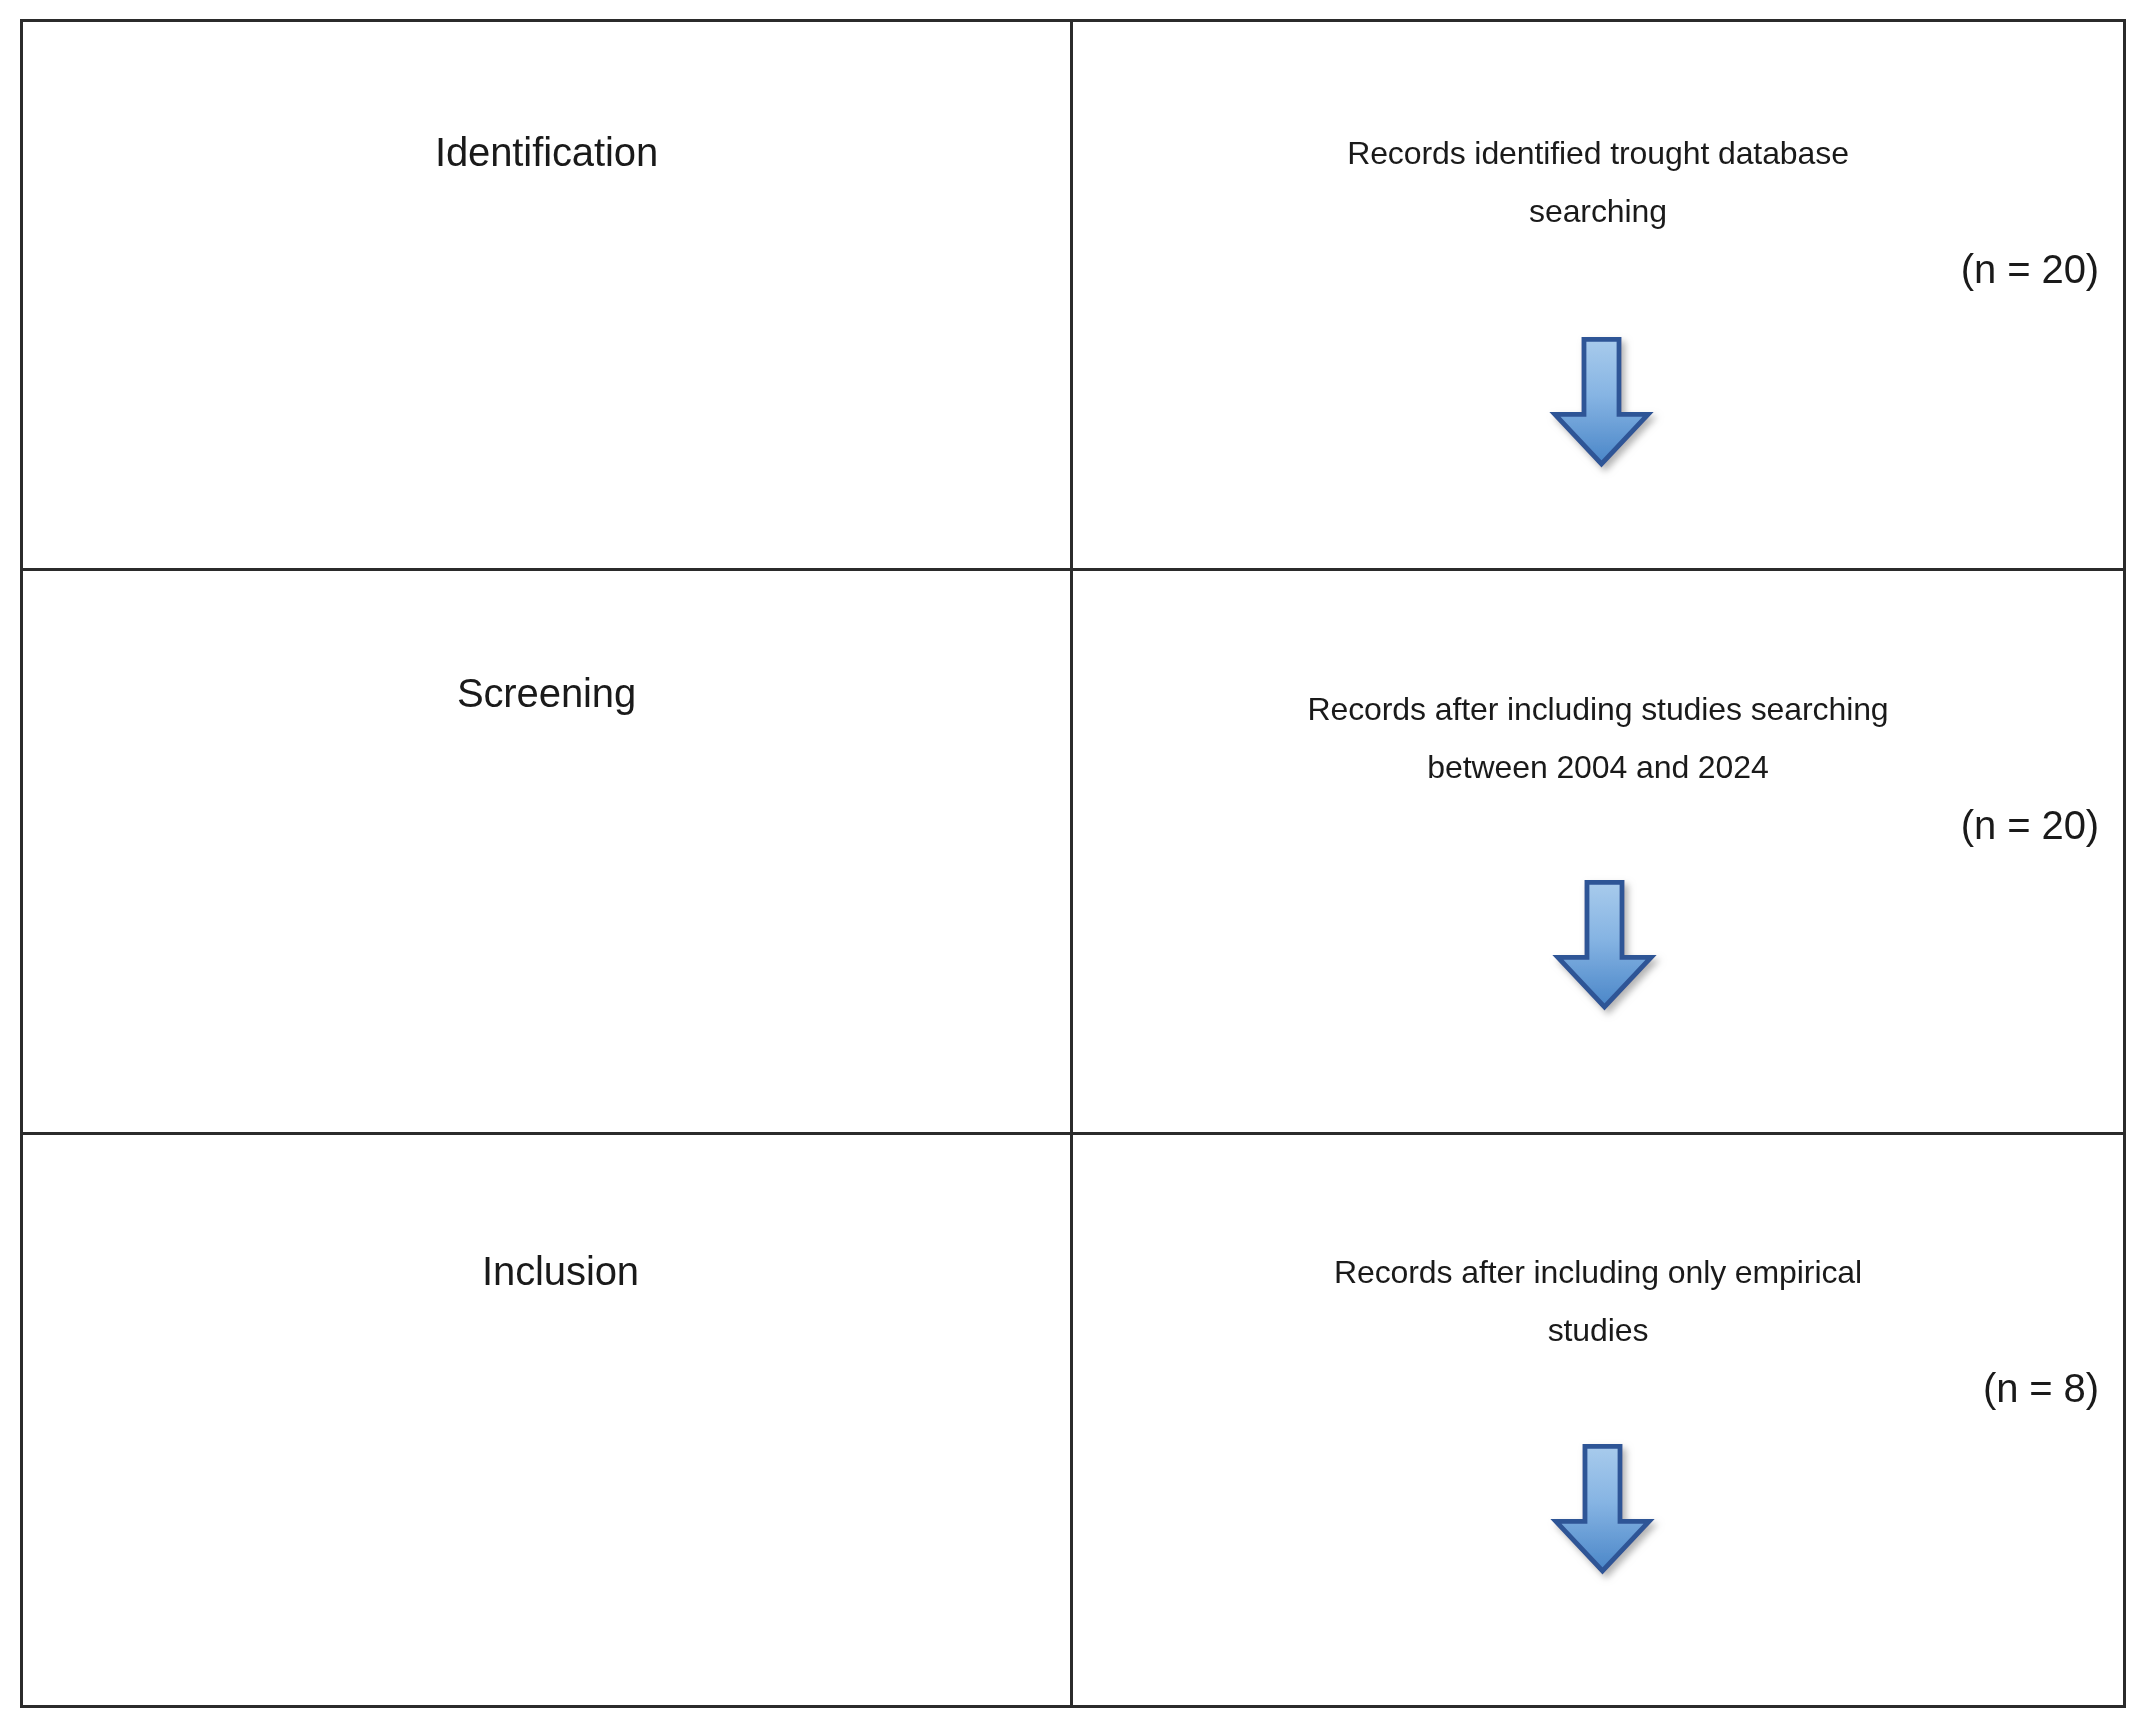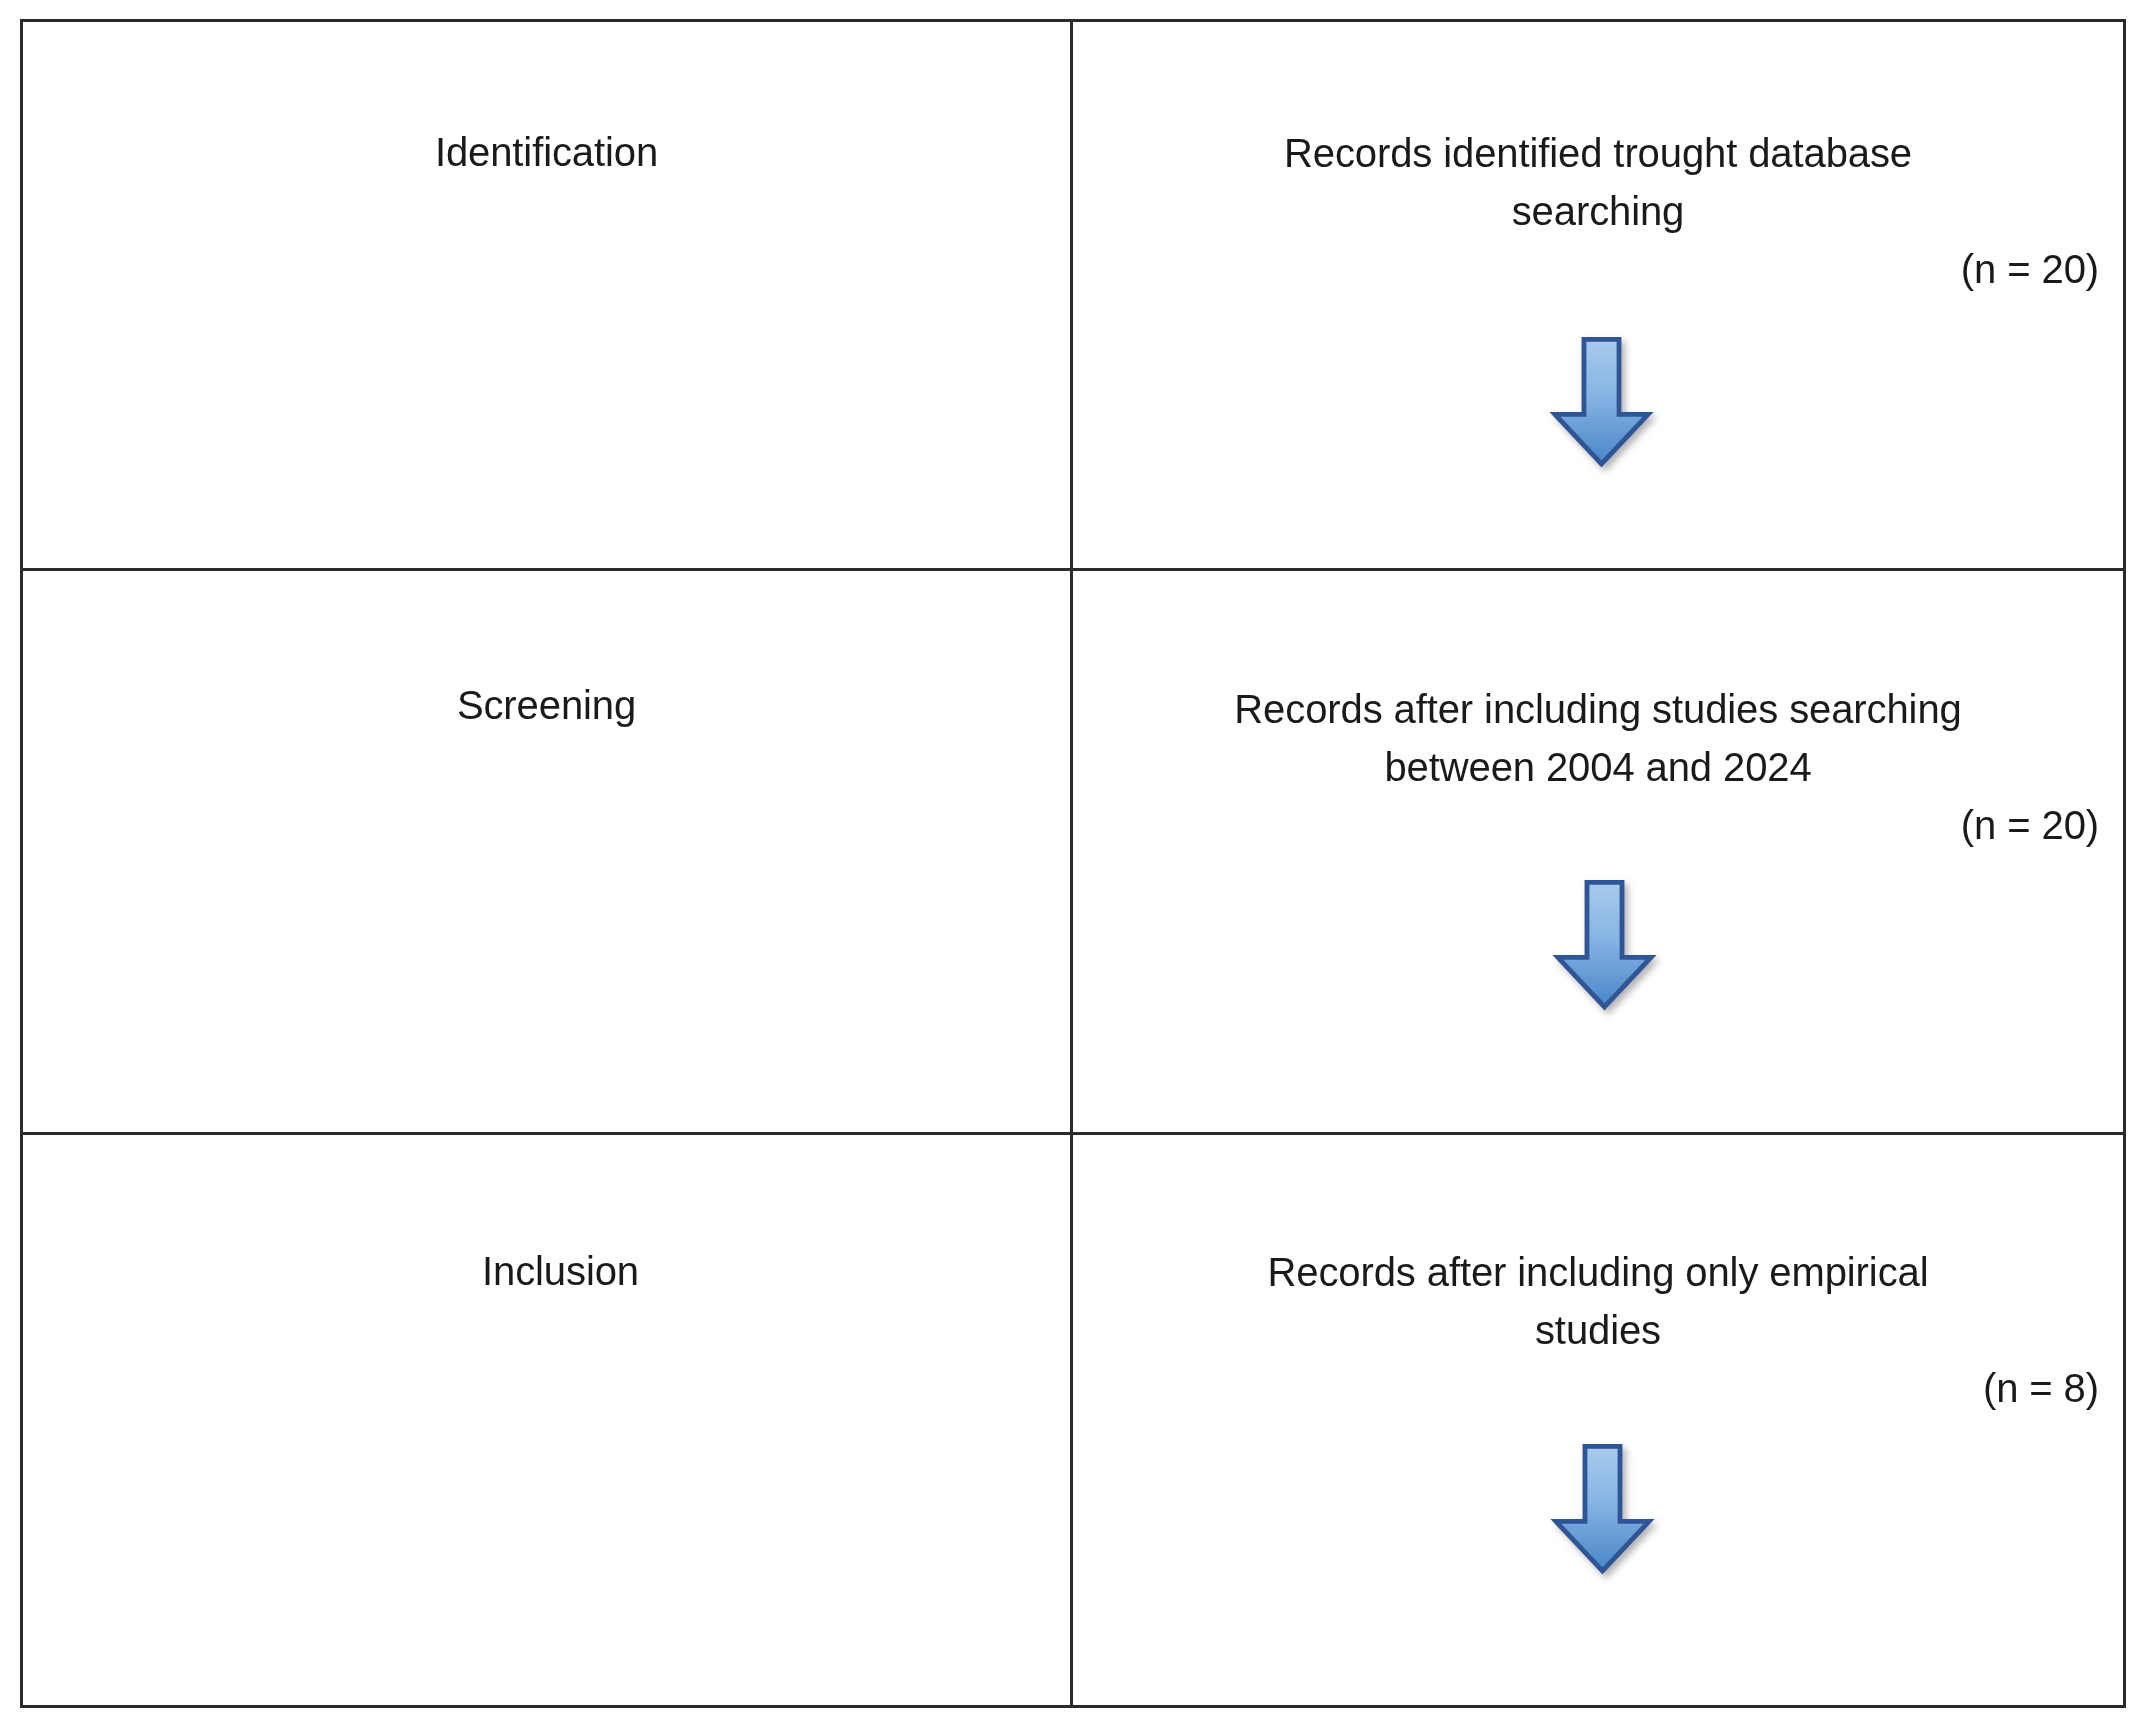--- a/index.html
+++ b/index.html
@@ -60,41 +60,41 @@
     left: 0;
     right: 0;
     text-align: center;
     font-size: 40px;
     line-height: 48px;
     color: #1a1a1a;
     letter-spacing: -0.1px;
     white-space: nowrap;
   }
   .row-identification .stage-label { top: 106px; }
-  .row-screening      .stage-label { top: 110px; }
+  .row-screening      .stage-label { top: 98px; }
   .row-inclusion      .stage-label { top: 112px; padding-left: 28px; }
   .row-elegibility    .stage-label { top: 106px; }
 
   
   .detail-cell {
     position: relative;
   }
   .detail-block {
     position: absolute;
     left: 24px;
     right: 24px;
     text-align: center;
   }
   .row-identification .detail-block { top: 102px; }
   .row-screening      .detail-block { top: 109px; }
   .row-inclusion      .detail-block { top: 108px; }
   .row-elegibility    .detail-block { top: 102px; }
 
   .detail-line {
-    font-size: 40px;
+    font-size: 32px;
     line-height: 58px;
     color: #1a1a1a;
     letter-spacing: -0.1px;
   }
   .detail-count {
     font-size: 40px;
     line-height: 58px;
     color: #1a1a1a;
     letter-spacing: -0.1px;
     text-align: right;

